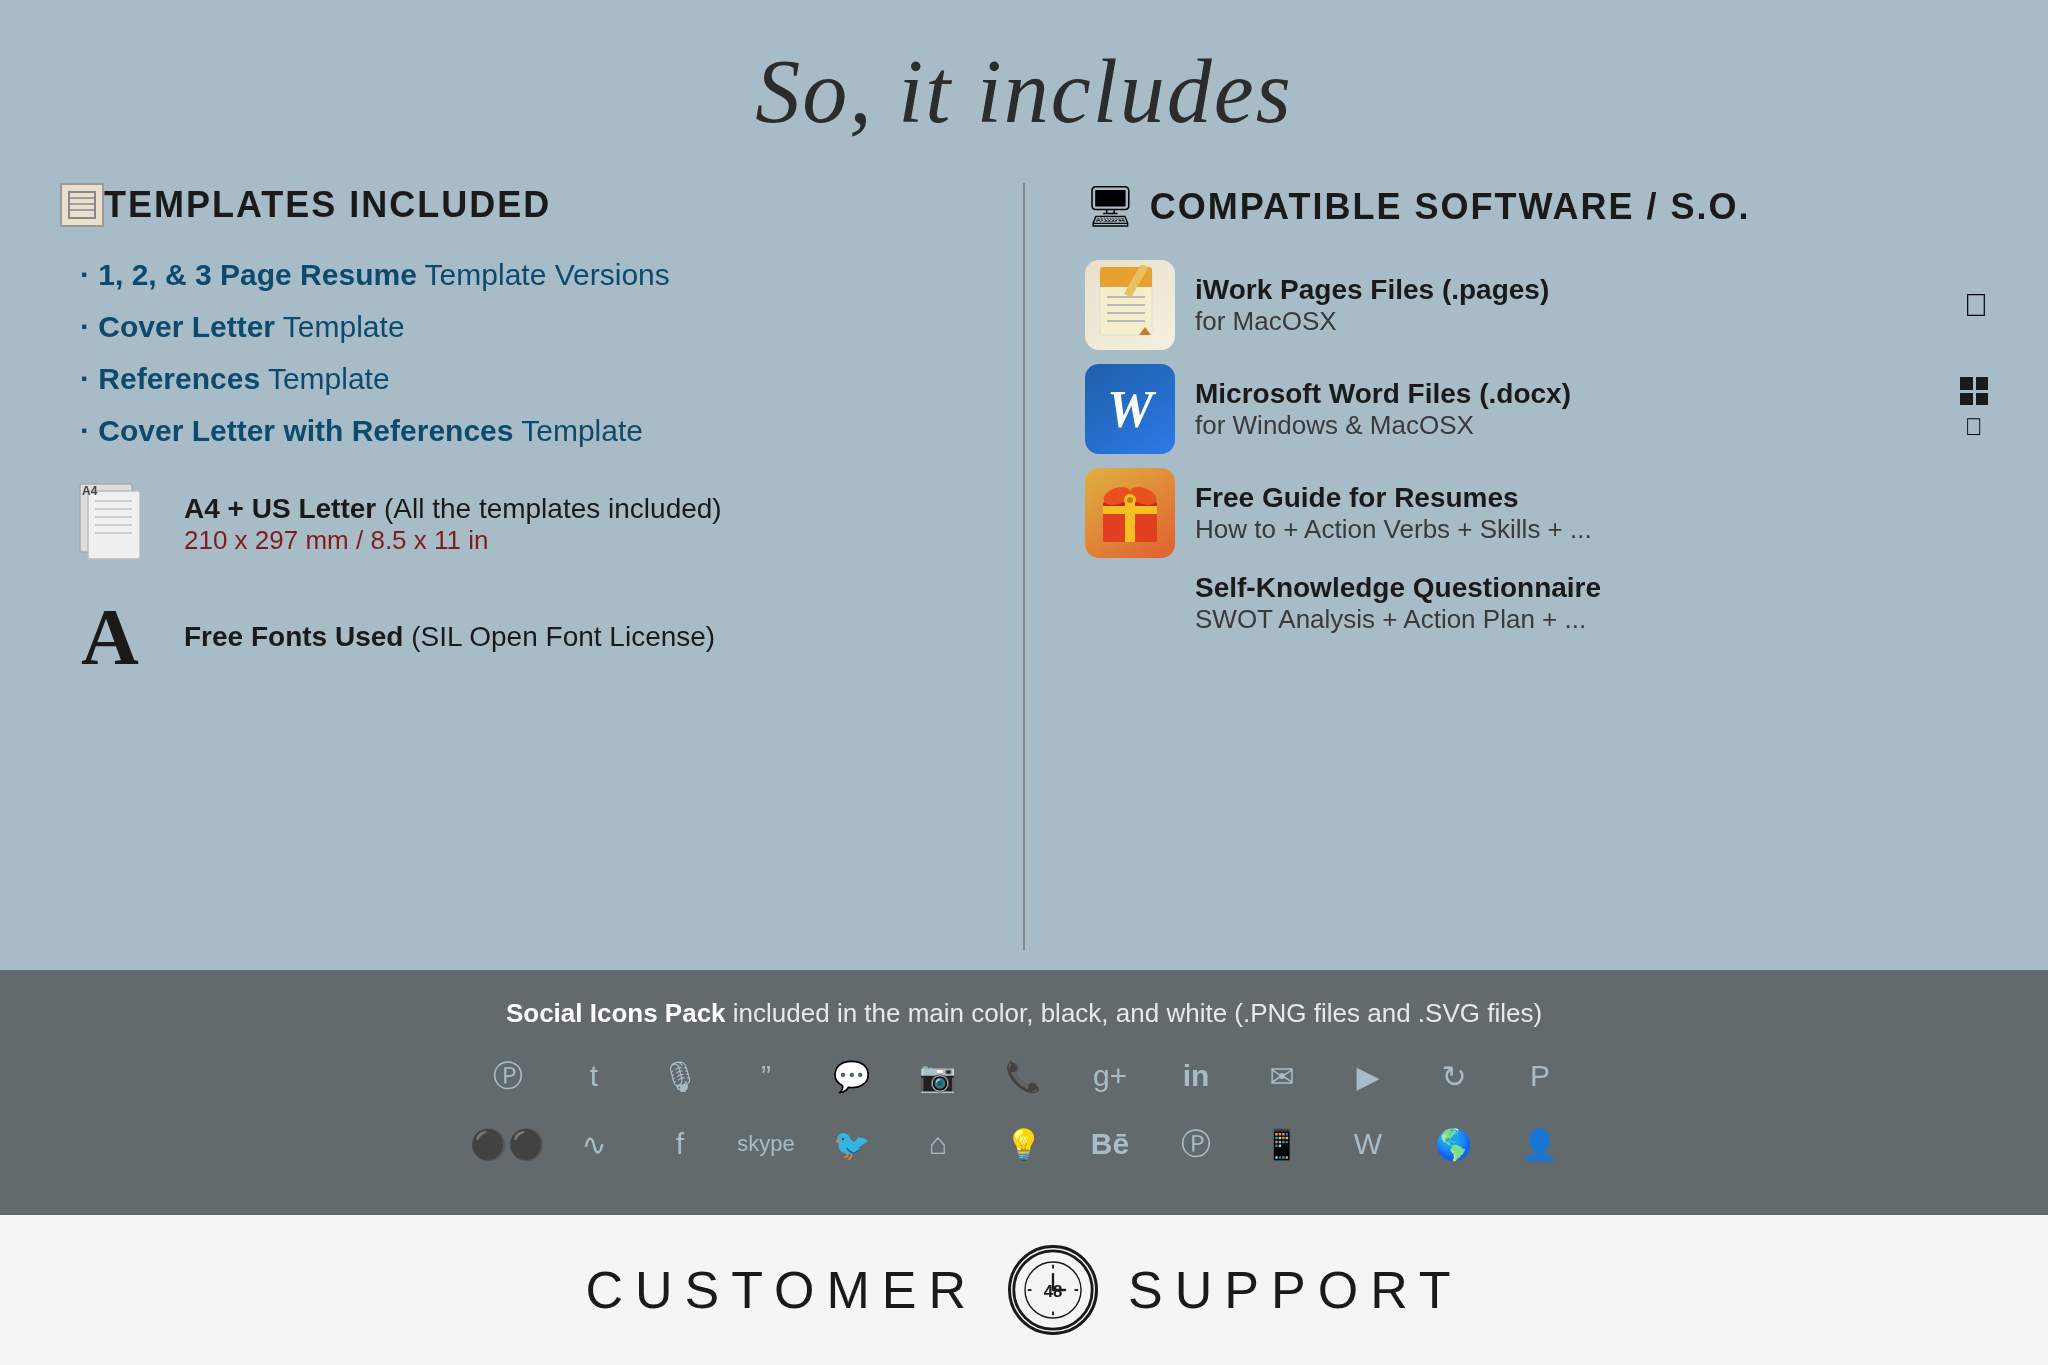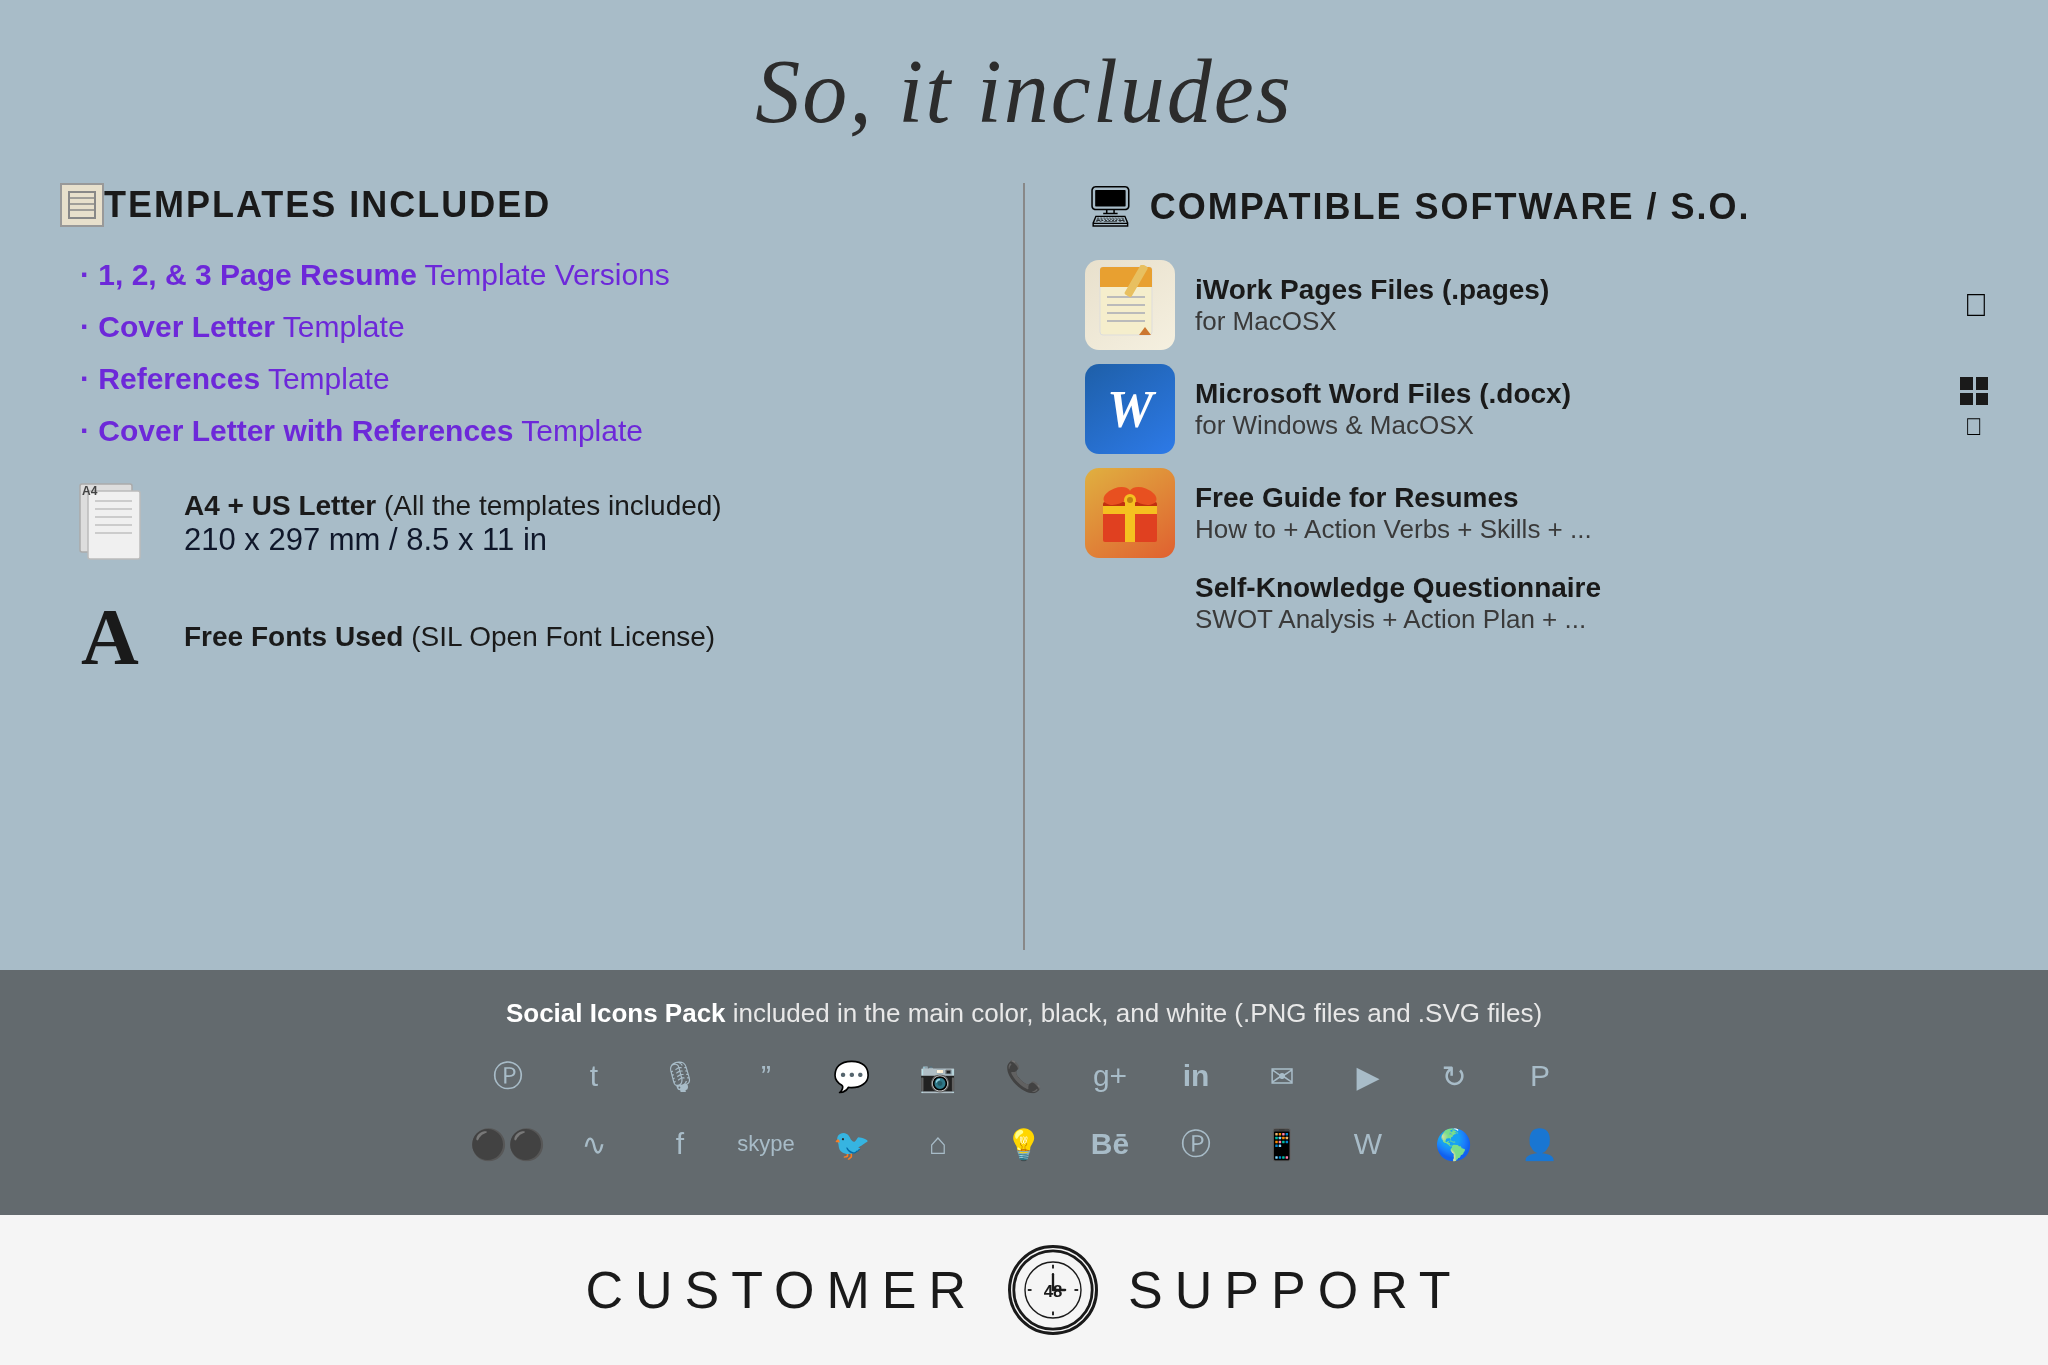--- a/index.html
+++ b/index.html
@@ -75,21 +75,21 @@
 
     .templates-list {
       list-style: none;
       display: flex;
       flex-direction: column;
       gap: 16px;
       padding-left: 20px;
     }
     .templates-list li {
       font-size: 30px;
-      color: #6d28d9;
+      color: #0c4a6e;
       line-height: 1.2;
     }
     .templates-list li::before {
       content: '· ';
       font-weight: bold;
     }
     .templates-list li .bold-part {
       font-weight: 900;
     }
 
@@ -118,22 +118,22 @@
       justify-content: center;
     }
     .bottom-item .item-text .main-text {
       font-size: 28px;
       color: #1a1a1a;
     }
     .bottom-item .item-text .main-text .bold {
       font-weight: 900;
     }
     .bottom-item .item-text .sub-text {
-      font-size: 31px;
-      color: #0f172a;
+      font-size: 26px;
+      color: #7f1d1d;
     }
 
     
     .font-a-icon {
       font-size: 80px;
       font-family: 'Times New Roman', serif;
       font-weight: bold;
       color: #1a1a1a;
       line-height: 1;
     }

